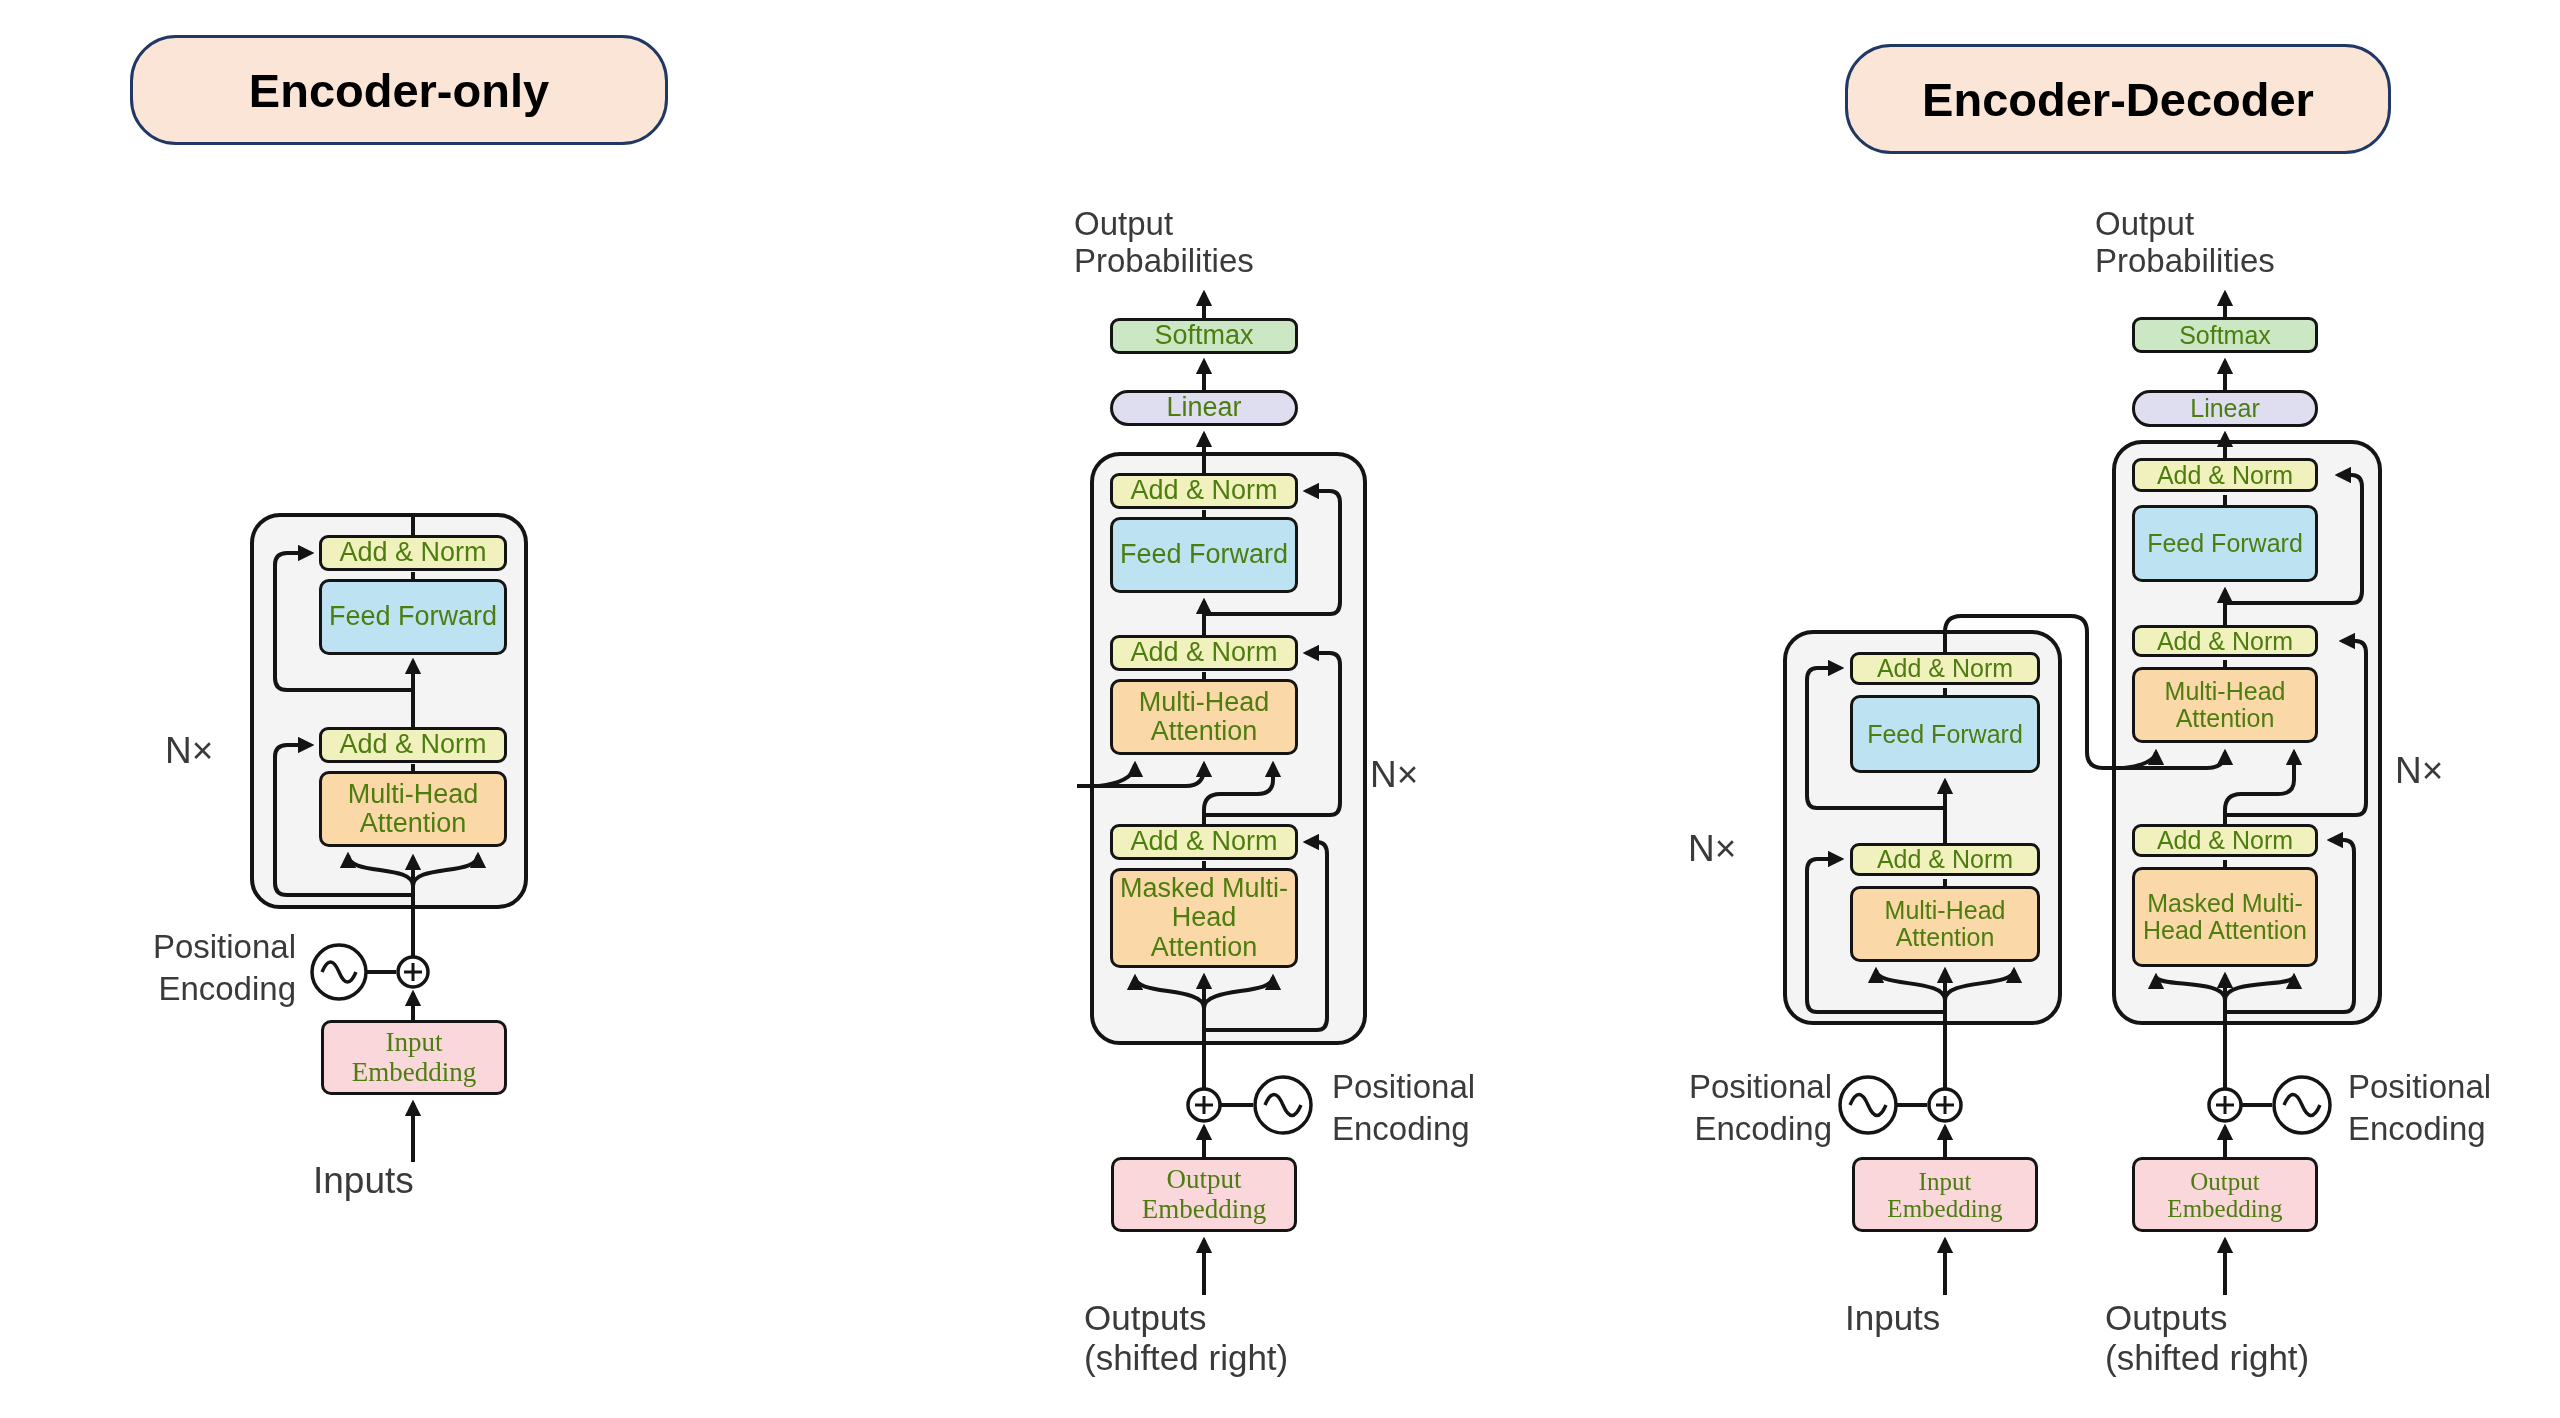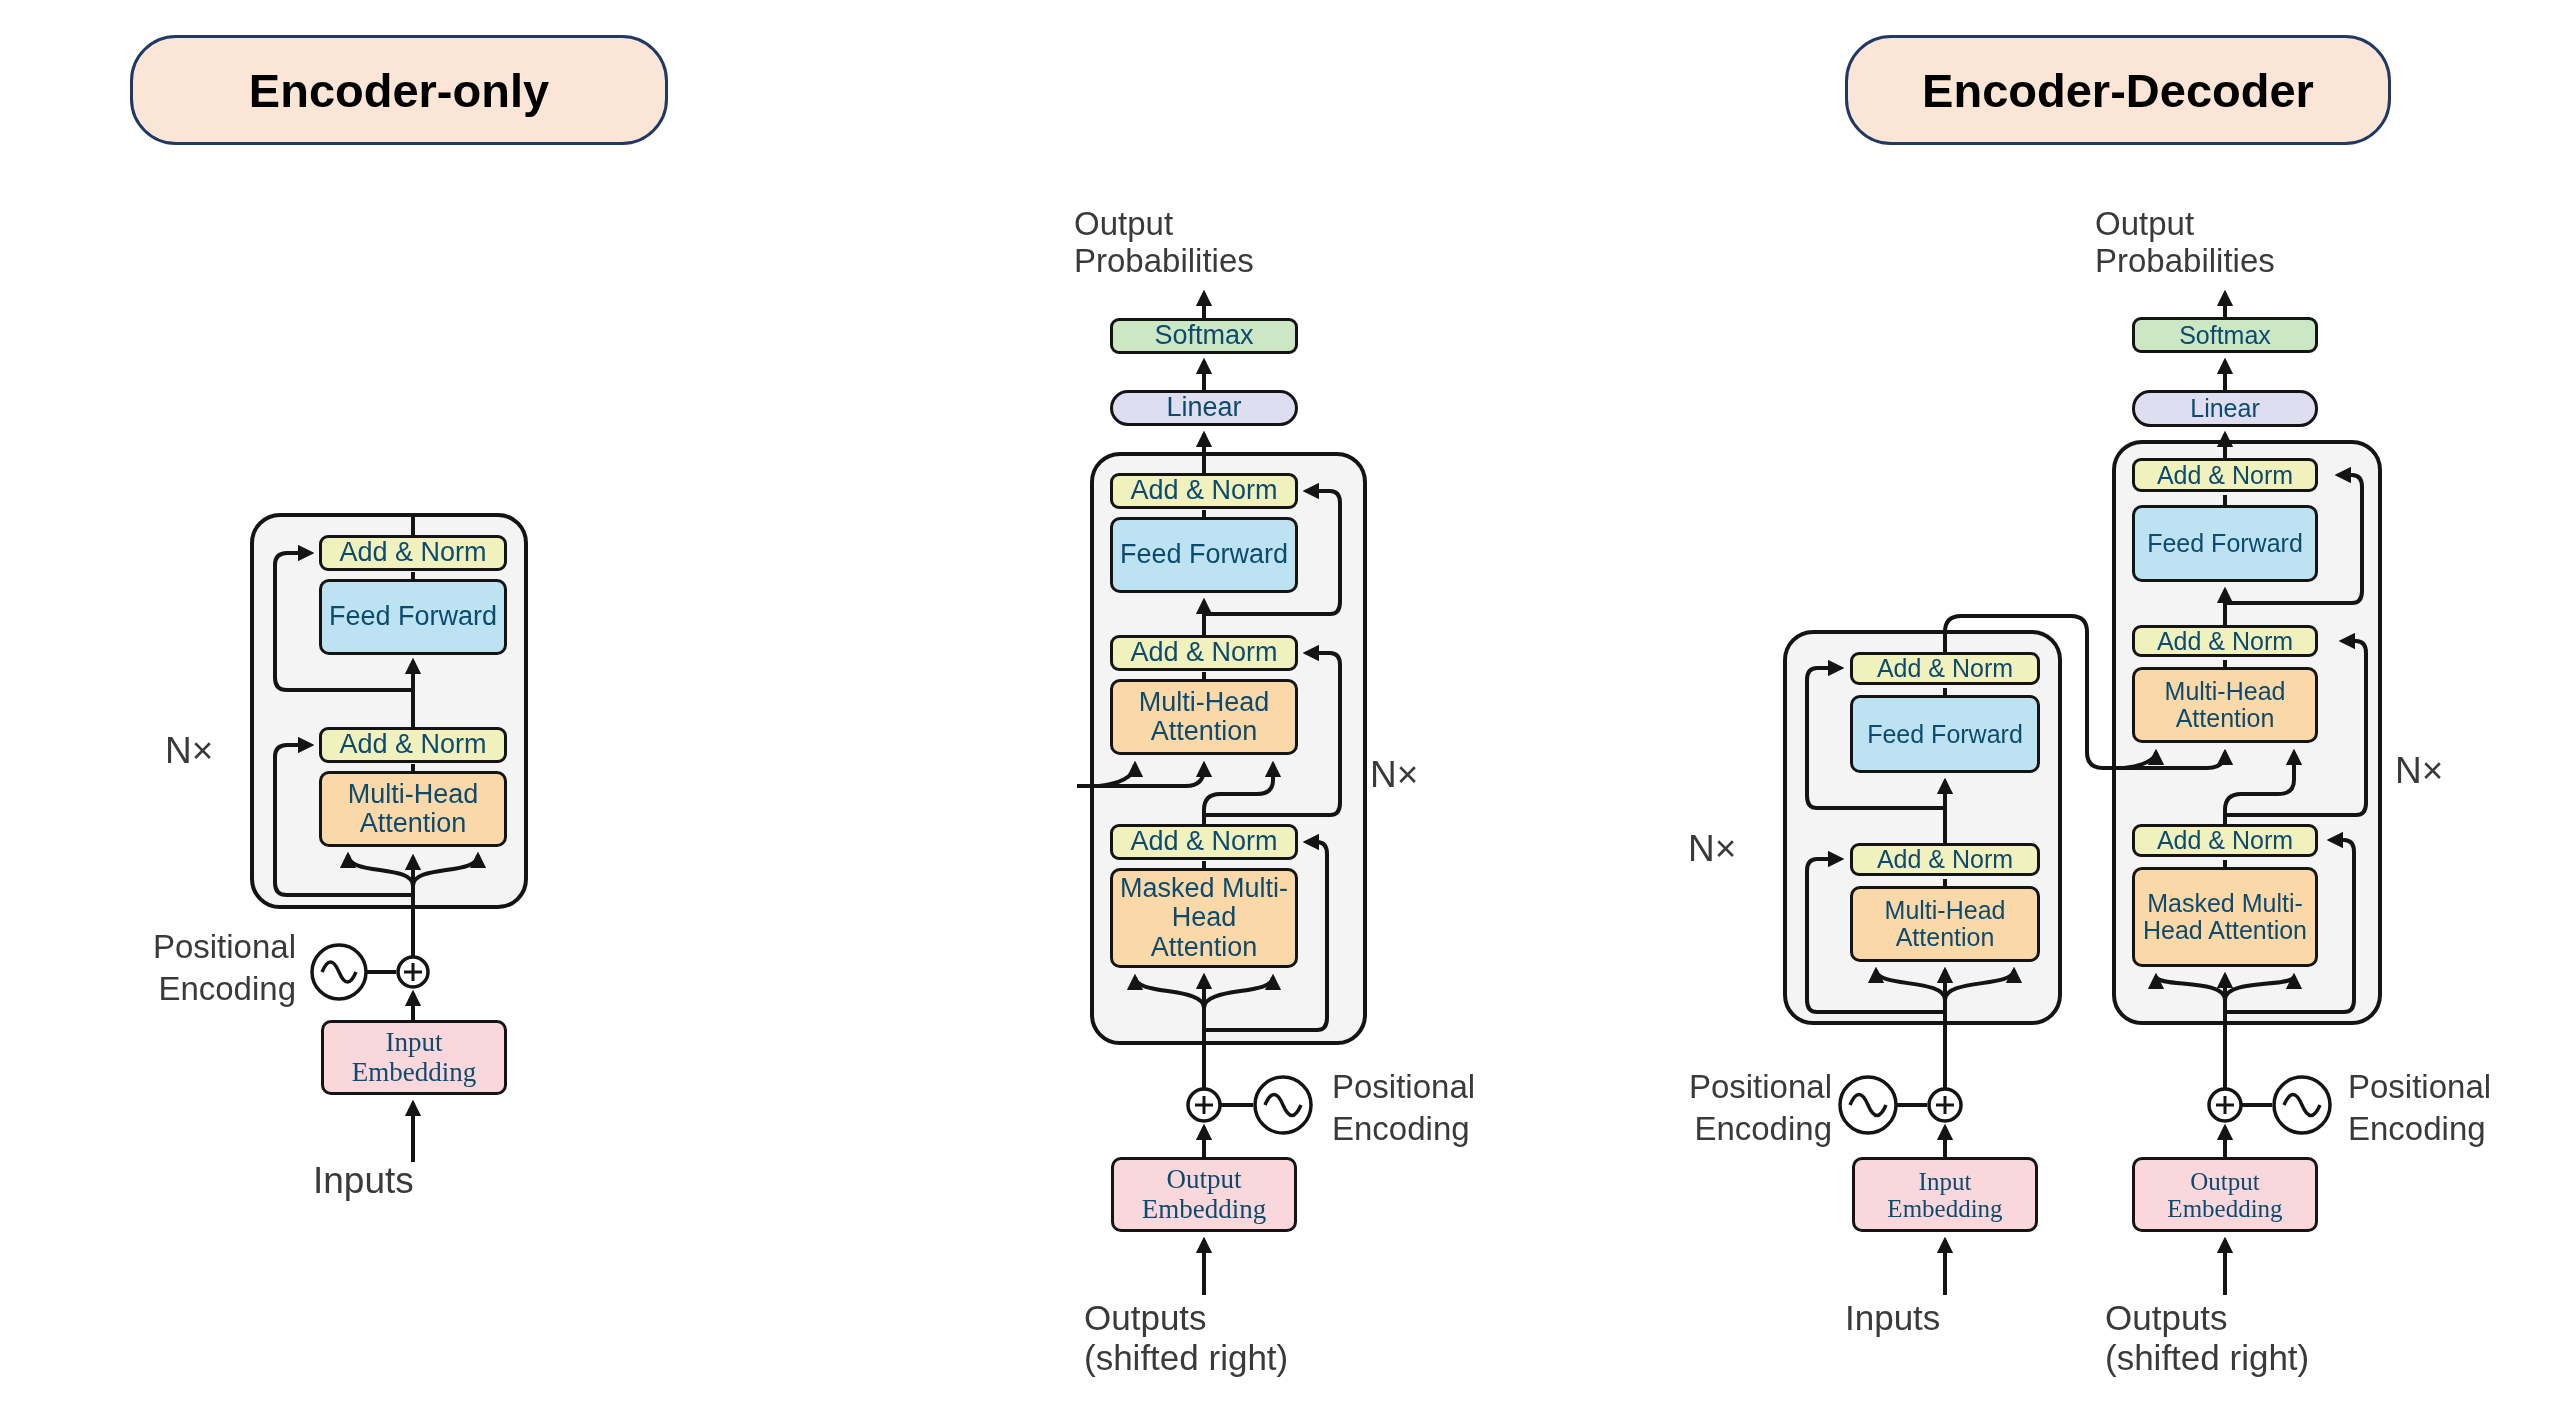--- a/index.html
+++ b/index.html
@@ -3,41 +3,41 @@
 <meta charset="utf-8">
 <style>
   html,body{margin:0;padding:0;background:#fff;}
   .canvas{position:relative;width:2560px;height:1418px;background:#ffffff;overflow:hidden;
           font-family:"Liberation Sans",sans-serif;}
   .pill{position:absolute;height:110px;background:#FBE5D6;border:3px solid #1F3864;border-radius:46px;
         display:flex;align-items:center;justify-content:center;font-weight:bold;font-size:47px;color:#000;
         box-sizing:border-box;}
   .stack{position:absolute;background:#F4F4F4;border:4px solid #141414;border-radius:30px;box-sizing:border-box;}
   .box{position:absolute;box-sizing:border-box;border:3.5px solid #141414;border-radius:10px;
-       display:flex;align-items:center;justify-content:center;text-align:center;color:#0c4a6e;
+       display:flex;align-items:center;justify-content:center;text-align:center;color:#4d7c0f;
        line-height:1.08;background:#fff;padding:0 6px;}
   .fs27{font-size:27px}.fs25{font-size:25px}
   .an{background:#F1F1BD;border-radius:9px;}
   .ff{background:#BDE3F3;}
   .att{background:#FAD8A8;}
   .sm{background:#CBE7C4;border-radius:9px;}
   .ln{background:#DEDEF0;border-radius:18px;}
   .emb{background:#F9D7DB;font-family:Liberation Serif, serif;}
   .lbl{position:absolute;color:#3a3a3a;text-align:left;}
   svg.wires{position:absolute;left:0;top:0;z-index:2;}
   .stack{z-index:1;}
   .box,.lbl,.pill{z-index:3;}
 </style>
 </head>
 <body>
 
 <div class="canvas">
 
   <div class="pill" style="left:130px;top:35px;width:538px">Encoder-only</div>
-  <div class="pill" style="left:1845px;top:35px;width:546px">Encoder-Decoder</div>
+  <div class="pill" style="left:1845px;top:44px;width:546px">Encoder-Decoder</div>
 
   <div class="stack" style="left:250px;top:513px;width:278px;height:396px"></div>
   <div class="stack" style="left:1090px;top:452px;width:277px;height:593px"></div>
   <div class="stack" style="left:1783px;top:630px;width:279px;height:395px"></div>
   <div class="stack" style="left:2112px;top:440px;width:270px;height:585px"></div>
 
   <svg class="wires" width="2560" height="1418" viewBox="0 0 2560 1418">
     <defs>
       <marker id="ah" viewBox="0 0 10 10" refX="8" refY="5" markerWidth="4.2" markerHeight="4.2" orient="auto-start-reverse">
         <path d="M0,0 L10,5 L0,10 z" fill="#141414"></path>

